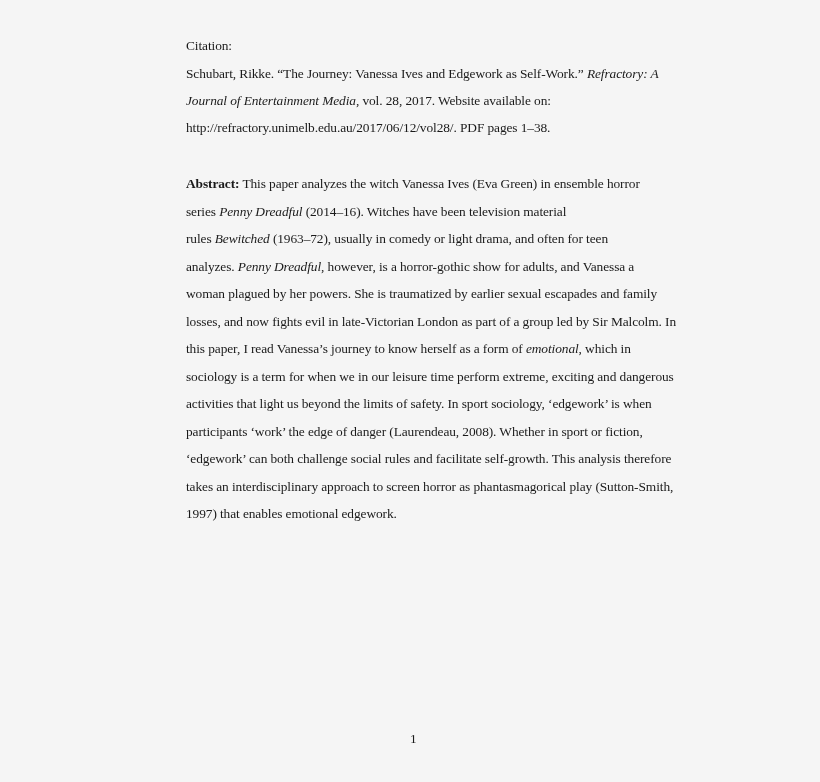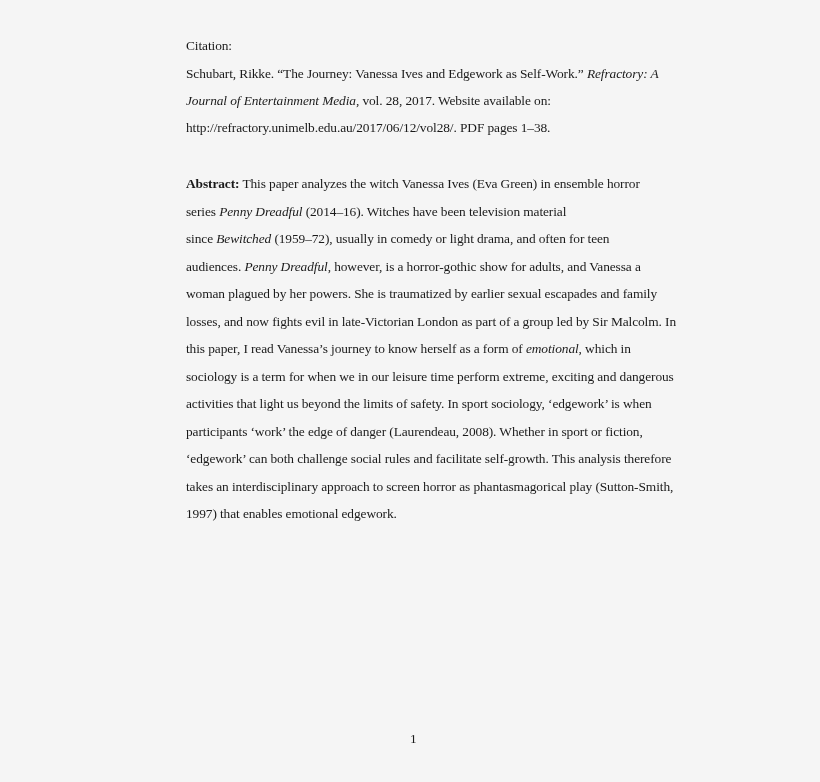--- a/index.html
+++ b/index.html
@@ -44,22 +44,22 @@
 <div class="page">
   <div class="line" style="top:38px">Citation:</div>
 
   <div class="line" style="top:66px"><span>Schubart, Rikke. “The Journey: Vanessa Ives and Edgework as Self-Work.” </span><i>Refractory: A</i></div>
   <div class="line" style="top:93px"><i>Journal of Entertainment Media</i><span>, vol. 28, 2017. Website available on:</span></div>
   <div class="line" style="top:120px"><span>http://refractory.unimelb.edu.au/2017/06/12/vol28/. PDF pages 1–38.</span></div>
 
   <div>
     <div class="line" style="top:176px"><b>Abstract:</b><span> This paper analyzes the witch Vanessa Ives (Eva Green) in ensemble horror</span></div>
     <div class="line" style="top:204px"><span>series </span><i>Penny Dreadful</i><span> (2014–16). Witches have been television material</span></div>
-    <div class="line" style="top:231px"><span>since </span><i>Bewitched</i><span> (1959–72), usually in comedy or light drama, and often for teen</span></div>
-    <div class="line" style="top:259px"><span>audiences. </span><i>Penny Dreadful</i><span>, however, is a horror-gothic show for adults, and Vanessa a</span></div>
+    <div class="line" style="top:231px"><span>rules </span><i>Bewitched</i><span> (1963–72), usually in comedy or light drama, and often for teen</span></div>
+    <div class="line" style="top:259px"><span>analyzes. </span><i>Penny Dreadful</i><span>, however, is a horror-gothic show for adults, and Vanessa a</span></div>
     <div class="line" style="top:286px"><span>woman plagued by her powers. She is traumatized by earlier sexual escapades and family</span></div>
     <div class="line" style="top:314px"><span>losses, and now fights evil in late-Victorian London as part of a group led by Sir Malcolm. In</span></div>
     <div class="line" style="top:341px"><span>this paper, I read Vanessa’s journey to know herself as a form of </span><i>emotional</i><span>, which in</span></div>
     <div class="line" style="top:369px"><span>sociology is a term for when we in our leisure time perform extreme, exciting and dangerous</span></div>
     <div class="line" style="top:396px"><span>activities that light us beyond the limits of safety. In sport sociology, ‘edgework’ is when</span></div>
     <div class="line" style="top:424px"><span>participants ‘work’ the edge of danger (Laurendeau, 2008). Whether in sport or fiction,</span></div>
     <div class="line" style="top:451px"><span>‘edgework’ can both challenge social rules and facilitate self-growth. This analysis therefore</span></div>
     <div class="line" style="top:479px"><span>takes an interdisciplinary approach to screen horror as phantasmagorical play (Sutton-Smith,</span></div>
     <div class="line" style="top:506px"><span>1997) that enables emotional edgework.</span></div>
   </div>

